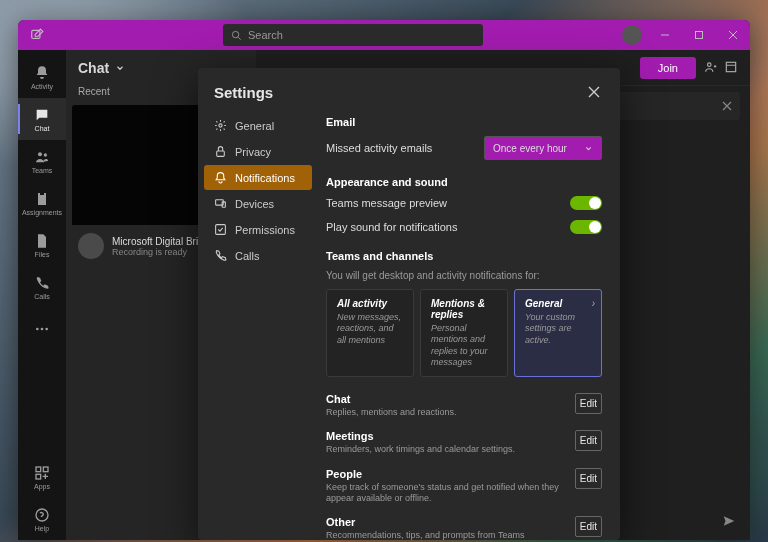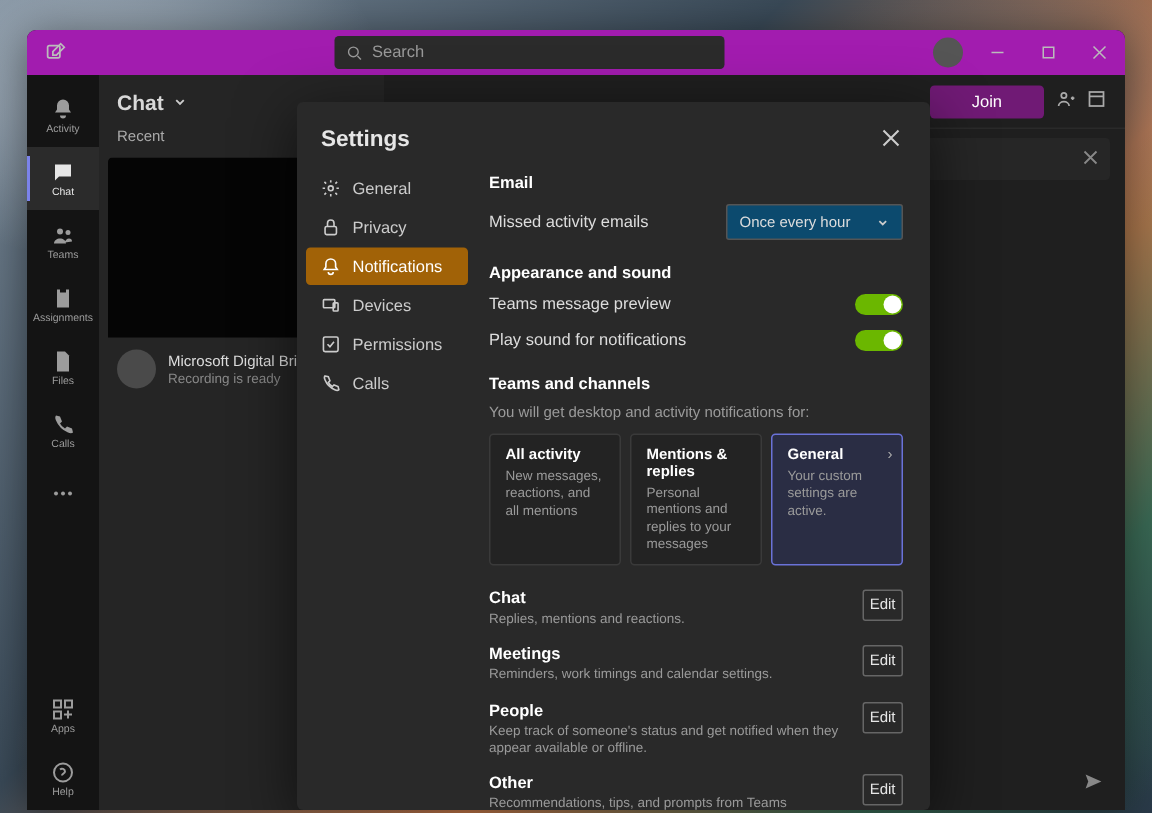--- a/index.html
+++ b/index.html
@@ -30,46 +30,46 @@
   .chatfilters { padding:0 12px 6px; font-size:10px; color:#aaa; }
   .chatlist { flex:1; overflow:hidden; }
   .chatcard { margin:2px 6px; border-radius:3px; overflow:hidden; }
   .chatcard .thumb { height:120px; background:#050505; }
   .chatcard .meta { display:flex; align-items:center; gap:8px; padding:8px 6px; }
   .chatcard .meta .av { width:26px; height:26px; border-radius:50%; background:#4a4a4a; }
   .chatcard .meta .t1 { font-size:10px; color:#ddd; }
   .chatcard .meta .t2 { font-size:9px; color:#888; }
   .main { flex:1; background:#1f1f1f; position:relative; }
   .mainhdr { height:36px; display:flex; align-items:center; justify-content:flex-end; gap:8px; padding:0 12px; border-bottom:1px solid #2a2a2a; }
-  .joinbtn { background:#701a75; color:#fff; font-size:11px; padding:5px 28px; border-radius:3px; }
+  .joinbtn { background:#a21caf; color:#fff; font-size:11px; padding:5px 18px; border-radius:3px; }
   .hdricons { color:#aaa; display:flex; gap:6px; font-size:11px; }
   .subbar { height:28px; background:#262626; margin:6px 10px 0; border-radius:3px; display:flex; align-items:center; justify-content:flex-end; padding:0 8px; color:#888; }
   .composer { position:absolute; bottom:6px; left:14px; right:14px; height:26px; display:flex; align-items:center; gap:10px; color:#777; font-size:11px; }
   .composer .cicon { width:14px; height:14px; display:flex; align-items:center; justify-content:center; }
 
   
   .modal { position:absolute; top:48px; left:180px; right:130px; bottom:0; background:#292929; border-radius:4px; box-shadow:0 10px 40px rgba(0,0,0,.6); display:flex; flex-direction:column; color:#e6e6e6; overflow:hidden; }
   .modalhdr { display:flex; align-items:center; padding:14px 16px 10px; }
   .modalhdr h2 { font-size:15px; font-weight:600; }
   .modalhdr .close { margin-left:auto; color:#ccc; width:20px; height:20px; display:flex; align-items:center; justify-content:center; }
   .modalbody { flex:1; display:flex; min-height:0; }
   .setnav { width:120px; padding:0 0 0 6px; }
   .setnav .nitem { display:flex; align-items:flex-end; gap:8px; padding:6px 10px; font-size:11px; color:#ccc; border-radius:3px; margin:1px 6px 1px 0; }
   .setnav .nitem.active { background:#a16207; color:#fff; }
   .setnav .nitem svg { flex:0 0 auto; }
   .setcontent { flex:1; padding:4px 18px 14px 8px; overflow:auto; font-size:11px; }
   .sect { margin-bottom:16px; }
   .sect h3 { font-size:11px; font-weight:700; color:#fff; margin-bottom:8px; }
   .row { display:flex; align-items:center; justify-content:space-between; margin-bottom:10px; }
   .row .label { color:#ddd; font-size:11px; }
-  .dd { width:118px; height:24px; background:#0c4a6e; border:1px solid #555; border-radius:2px; display:flex; align-items:center; justify-content:space-between; padding:0 8px; font-size:10px; color:#ddd; }
+  .dd { width:118px; height:24px; background:#a21caf; border:1px solid #555; border-radius:2px; display:flex; align-items:center; justify-content:space-between; padding:0 8px; font-size:10px; color:#ddd; }
   .toggle { width:32px; height:14px; background:#6bb700; border-radius:7px; position:relative; }
   .toggle::after { content:""; position:absolute; right:1px; top:1px; width:12px; height:12px; background:#fff; border-radius:50%; }
   .hint { font-size:10px; color:#9a9a9a; margin-bottom:8px; }
-  .cards { display:flex; gap:6px; }
+  .cards { display:flex; gap:6px;font-style:italic; }
   .card { flex:1; background:#232323; border:1px solid #3a3a3a; border-radius:3px; padding:8px 10px; }
   .card.selected { border-color:#6a72d8; background:#2a2d44; position:relative; }
   .card h4 { font-size:10px; font-weight:600; color:#fff; margin-bottom:3px; }
   .card p { font-size:9px; color:#9a9a9a; line-height:1.25; }
   .card.selected .chev { position:absolute; right:6px; top:8px; color:#aaa; font-size:10px; }
   .editrow { display:flex; align-items:flex-start; justify-content:space-between; gap:10px; margin-bottom:12px; }
   .editrow .txt h4 { font-size:11px; font-weight:700; color:#fff; margin-bottom:2px; }
   .editrow .txt p { font-size:9px; color:#9a9a9a; line-height:1.25; max-width:260px; }
   .editbtn { border:1px solid #666; border-radius:2px; background:transparent; color:#e6e6e6; font-size:10px; padding:4px 4px; }
   .setcontent::-webkit-scrollbar { width:6px; }

